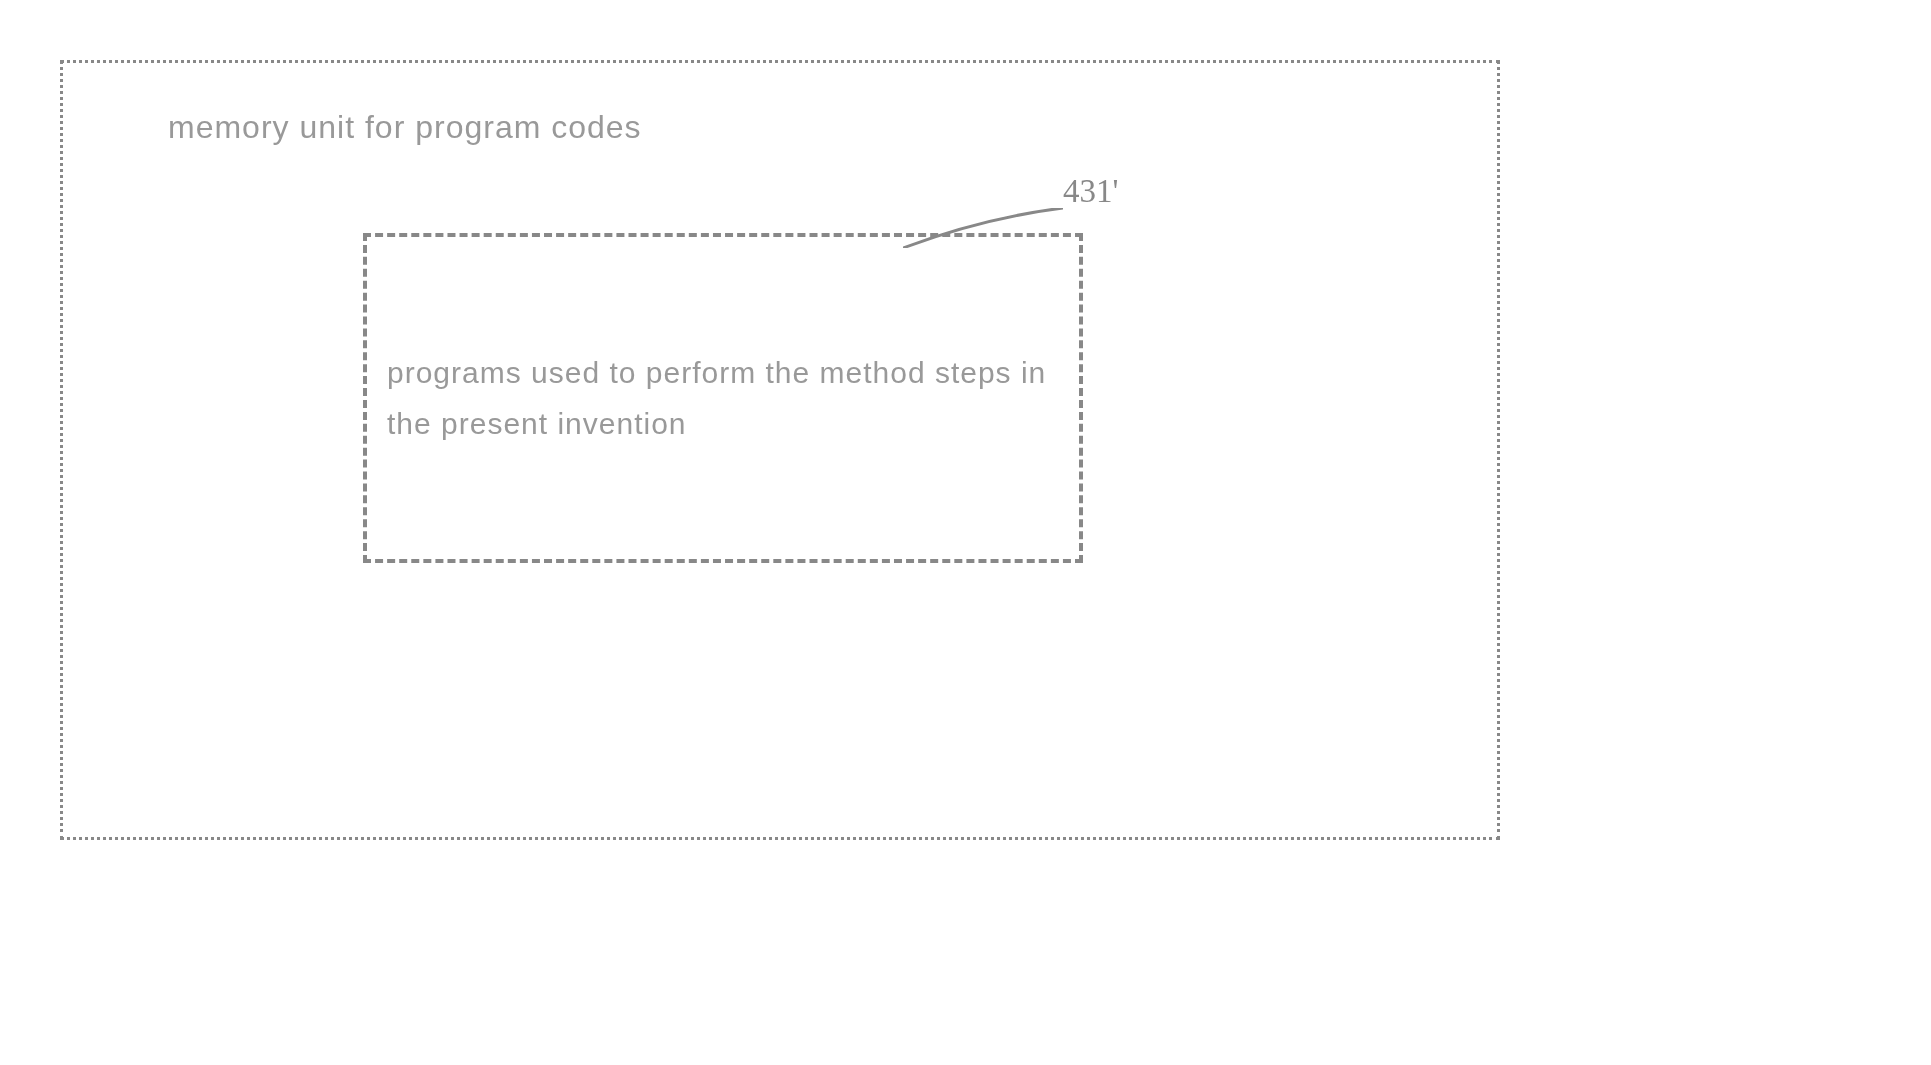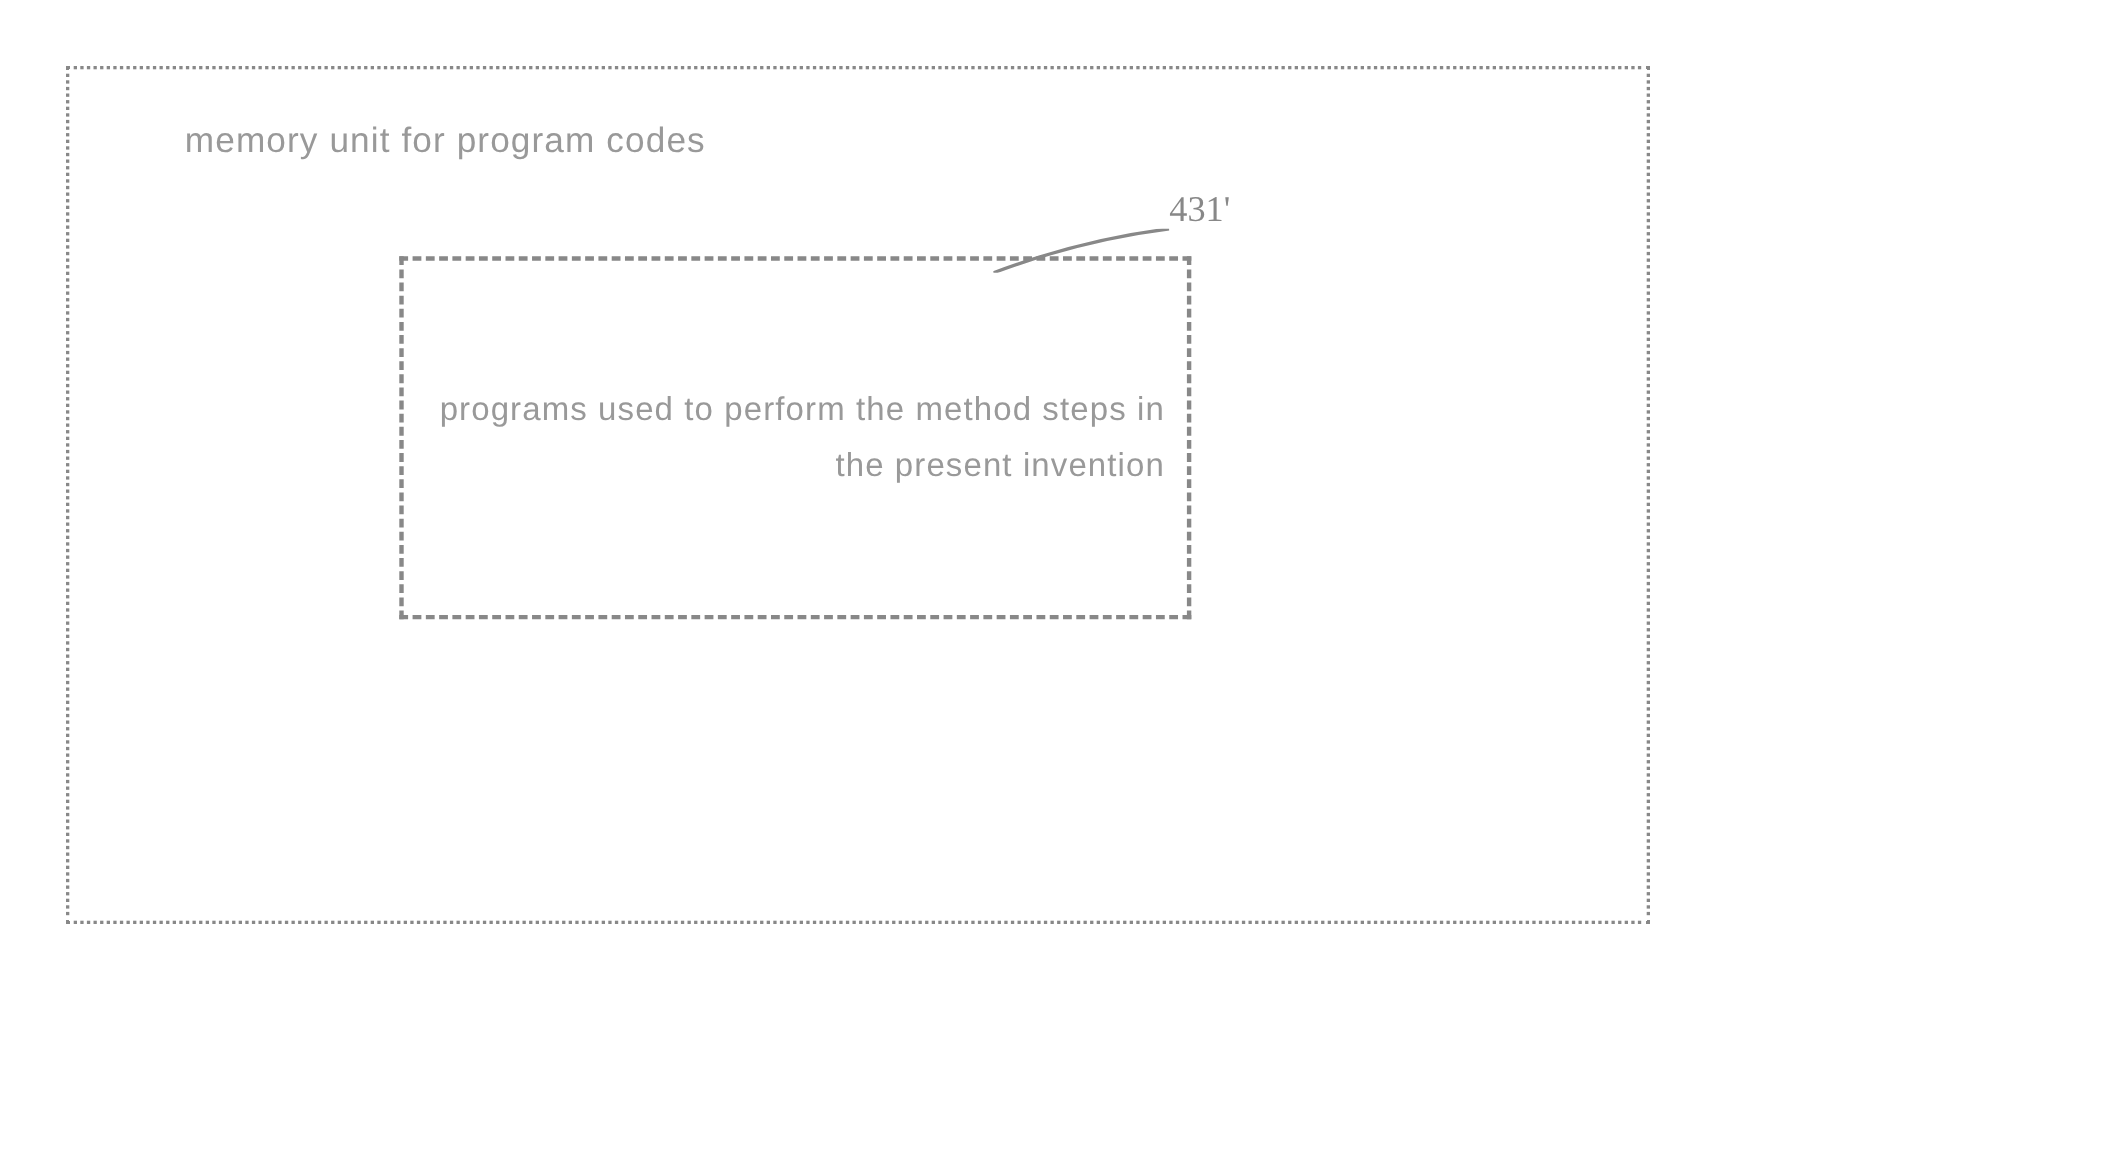--- a/index.html
+++ b/index.html
@@ -41,21 +41,21 @@
       height: 330px;
       border: 4px dashed #888888;
       display: flex;
       align-items: center;
       justify-content: center;
       padding: 20px;
     }
     .inner-text {
       font-size: 30px;
       color: #999999;
-      text-align: right;
+      text-align: left;
       line-height: 1.7;
       letter-spacing: 1px;
     }
     .reference-number {
       position: absolute;
       left: 1000px;
       top: 110px;
       font-size: 33px;
       color: #888888;
       font-family: 'Times New Roman', serif;

